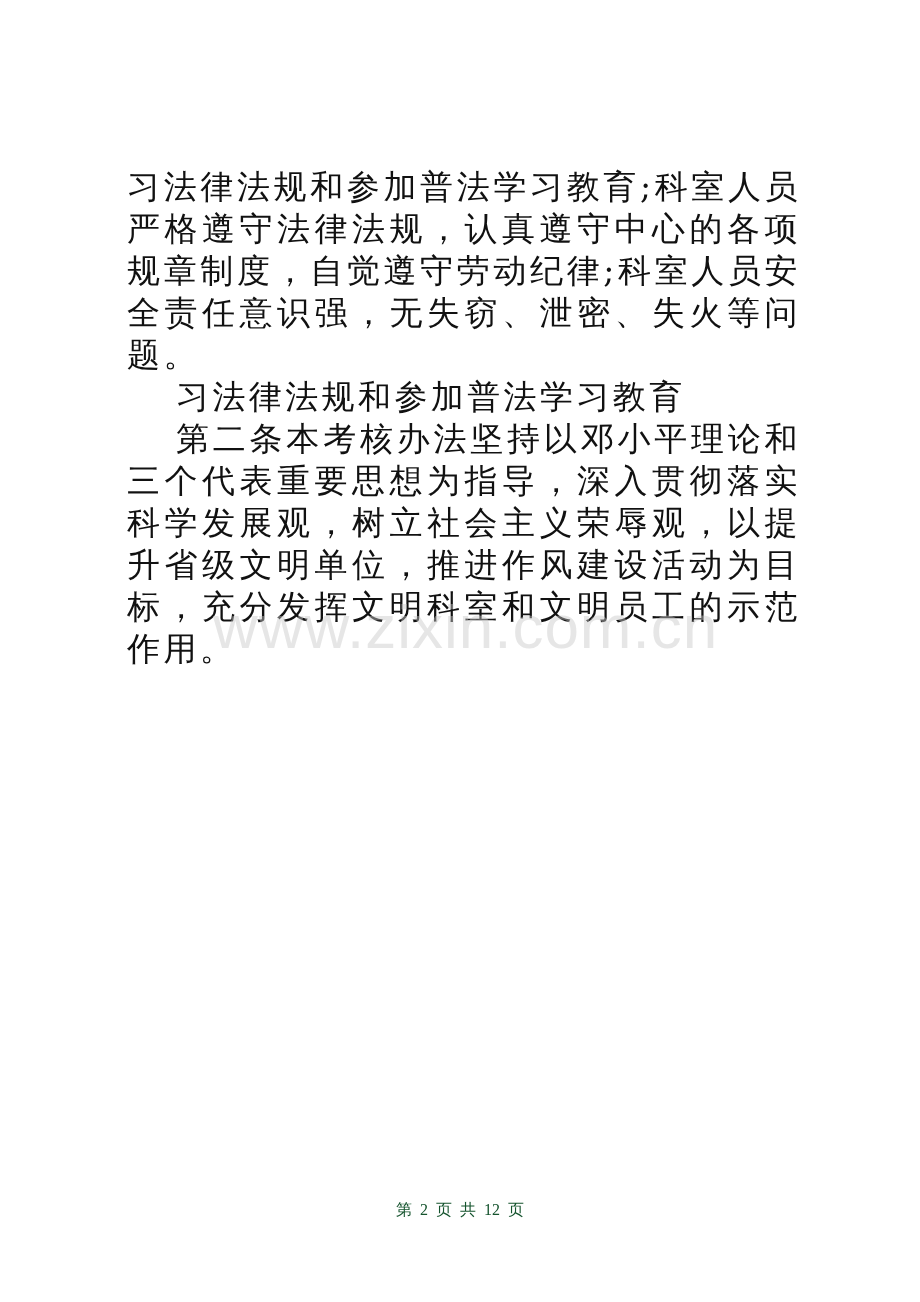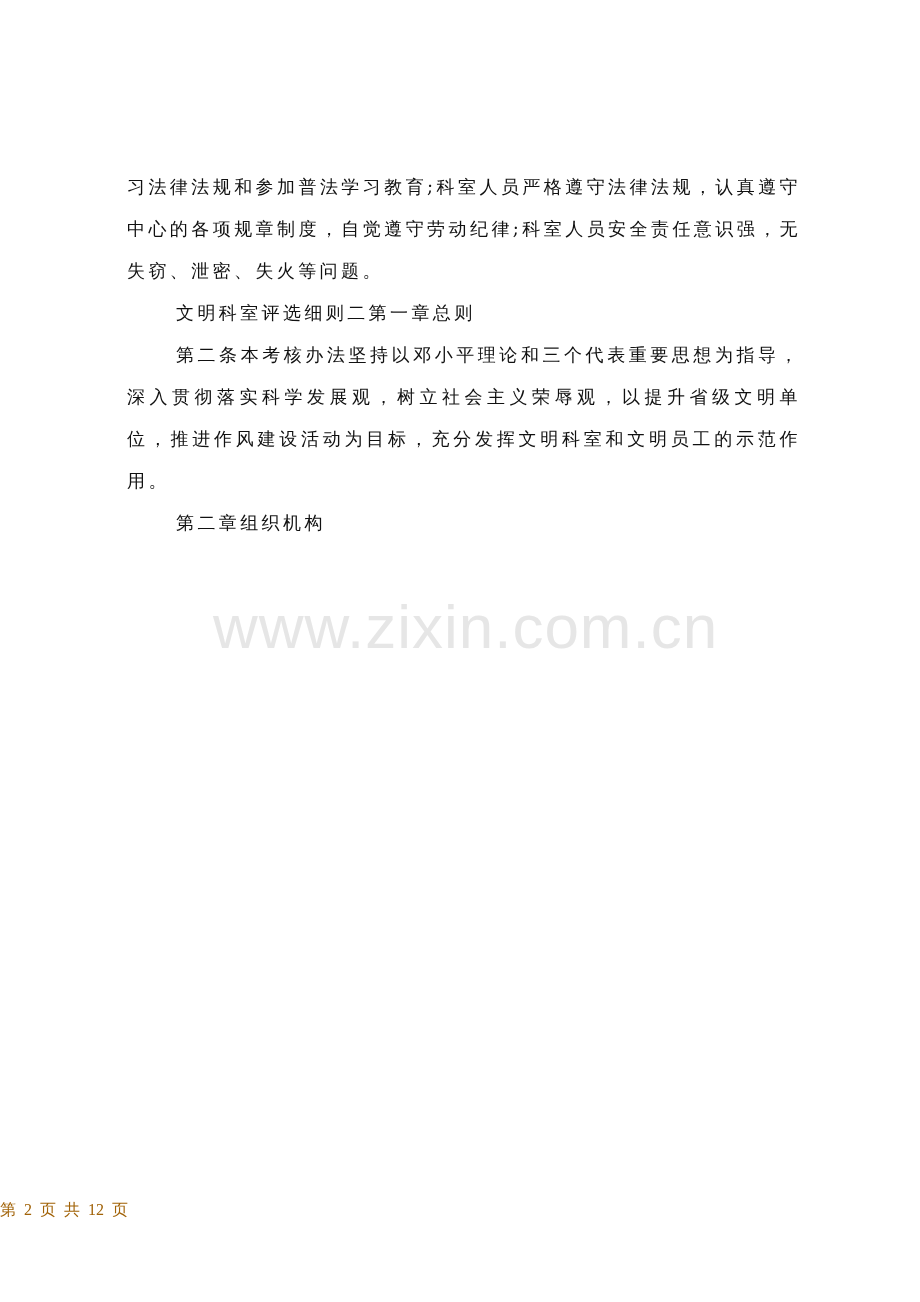--- a/index.html
+++ b/index.html
@@ -1,44 +1,43 @@
 <!DOCTYPE html>
 <html><head>
 <meta charset="utf-8">
 <style>
   html, body { margin: 0; padding: 0; background: #ffffff; }
   body { width: 920px; height: 1302px; position: relative; overflow: hidden; }
   .page { position: absolute; left: 0; top: 0; width: 920px; height: 1302px; background: #fff; }
   .content {
     position: absolute; left: 127px; top: 166px; width: 674px;
     font-family: "DejaVu Serif", "Liberation Serif", serif;
-    font-size: 18px; color: #111; line-height: 42px;
+    font-size: 33px; color: #111; line-height: 42px;
     letter-spacing: 3.4px;
   }
   .para { margin: 0; text-align: justify; text-align-last: left; }
   .indent { text-indent: 49px; }
   .watermark {
     position: absolute; left: 213px; top: 582px; width: 500px; height: 90px;
     font-family: "Liberation Sans", "DejaVu Sans", sans-serif;
     font-size: 62px; color: rgba(200,200,200,0.45); letter-spacing: 1px;
     pointer-events: none; white-space: nowrap; line-height: 90px;
   }
   .footer {
-    position: absolute; left: 0; top: 1200px; width: 920px; text-align: left;
-    font-family: "Liberation Serif", "DejaVu Serif", serif; font-size: 16px; color: #a16207;
+    position: absolute; left: 0; top: 1200px; width: 920px; text-align: center;
+    font-family: "Liberation Serif", "DejaVu Serif", serif; font-size: 16px; color: #14532d;
     word-spacing: 4px;
   }
 </style>
 </head>
 <body>
 
 <div class="page">
   <div class="content">
     <p class="para">习法律法规和参加普法学习教育;科室人员严格遵守法律法规，认真遵守中心的各项规章制度，自觉遵守劳动纪律;科室人员安全责任意识强，无失窃、泄密、失火等问题。</p>
-    <p class="para indent">文明科室评选细则二第一章总则</p>
+    <p class="para indent">习法律法规和参加普法学习教育</p>
     <p class="para indent">第二条本考核办法坚持以邓小平理论和三个代表重要思想为指导，深入贯彻落实科学发展观，树立社会主义荣辱观，以提升省级文明单位，推进作风建设活动为目标，充分发挥文明科室和文明员工的示范作用。</p>
-    <p class="para indent">第二章组织机构</p>
   </div>
 
   <div class="watermark">www.zixin.com.cn</div>
 
   <div class="footer">第 2 页  共 12 页</div>
 </div>
 
 </body></html>

